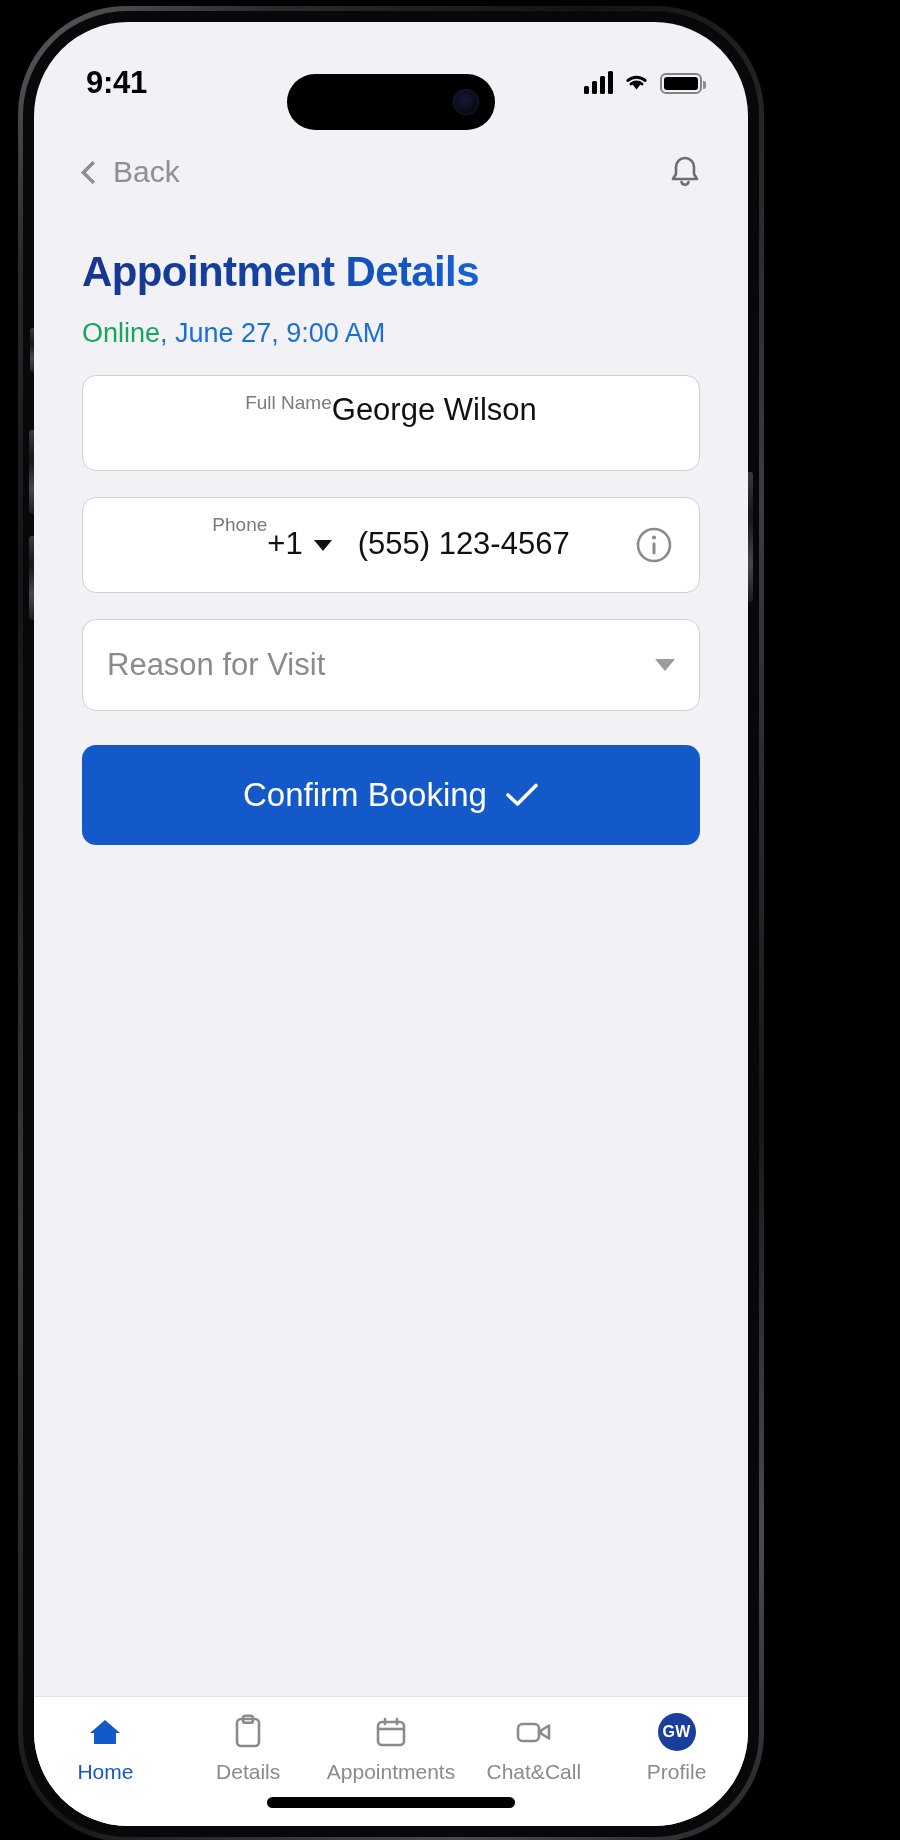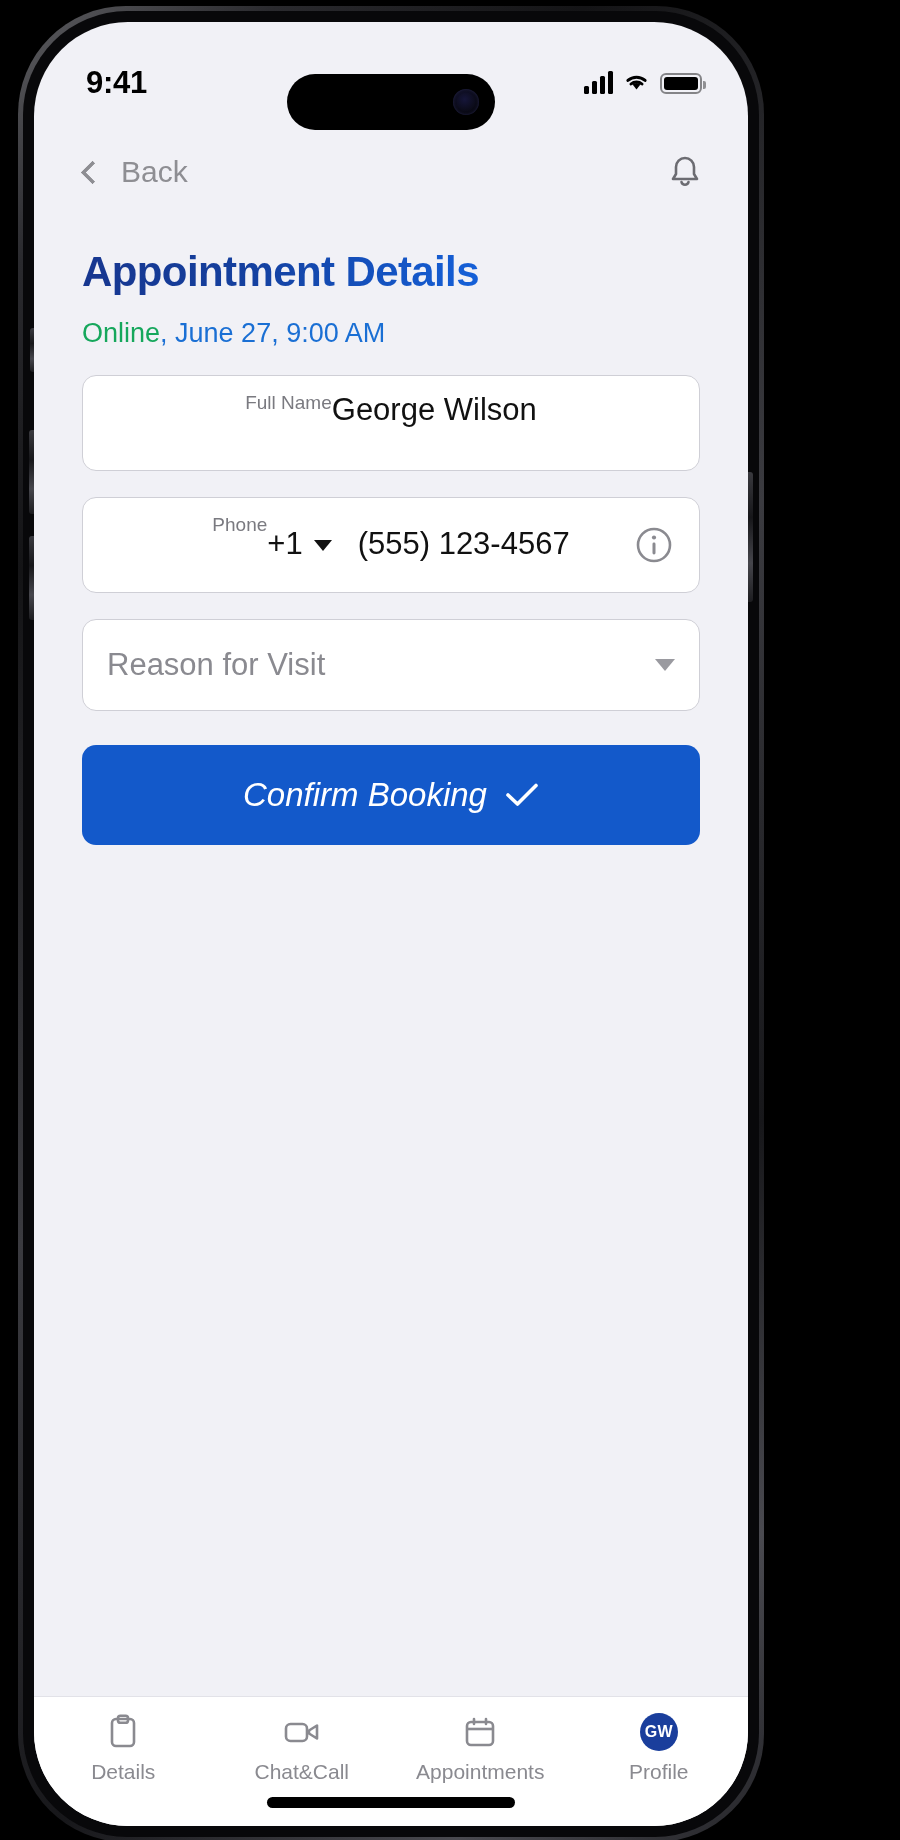--- a/index.html
+++ b/index.html
@@ -123,21 +123,21 @@
   
   .nav-row {
     flex: 0 0 84px;
     display: flex;
     align-items: center;
     padding: 0 46px 0 50px;
   }
   .back-btn {
     display: flex;
     align-items: center;
-    gap: 20px;
+    gap: 12px;
     cursor: pointer;
   }
   .chev-left {
     width: 17px; height: 17px;
     border-left: 4.5px solid #8e8e93;
     border-bottom: 4.5px solid #8e8e93;
     transform: rotate(45deg);
     border-radius: 1px;
   }
   .back-label { font-size: 30px; color: #8e8e93; }
@@ -237,21 +237,20 @@
     border-radius: 14px;
     width: 100%;
     color: #fff;
     font-size: 33px;
     font-family: "Liberation Sans", sans-serif;
     display: flex;
     align-items: center;
     justify-content: center;
     gap: 18px;
     cursor: pointer;
-    font-style: italic;
   }
   .check-mark { line-height: 0; }
 
   
   .tab-bar {
     flex: 0 0 130px;
     background: #ffffff;
     border-top: 1.5px solid #e2e2e8;
     display: flex;
     align-items: flex-start;
@@ -384,54 +383,62 @@
           <span class="check-mark">
             <svg width="34" height="26" viewBox="0 0 34 26">
               <path d="M3 13 L12.5 22 L31 3.5" fill="none" stroke="#fff" stroke-width="3.6" stroke-linecap="round" stroke-linejoin="round"></path>
             </svg>
           </span>
         </button>
       </div>
 
       <div class="tab-bar">
 
+        <div class="tab active">
+          <span class="tab-icon">
+            <svg width="36" height="32" viewBox="0 0 36 32">
+              <path d="M18 4 L33 17 H29 v11 H7 V17 H3 Z" fill="#1359ca"></path>
+            </svg>
+          </span>
+          <span class="tab-label">Home</span>
+        </div>
 
         <div class="tab">
           <span class="tab-icon">
             <svg width="30" height="36" viewBox="0 0 30 36">
               <rect x="4" y="5" width="22" height="27" rx="4" fill="none" stroke="#8a8a90" stroke-width="2.6"></rect>
               <rect x="10" y="1.8" width="10" height="7" rx="2.4" fill="none" stroke="#8a8a90" stroke-width="2.6"></rect>
             </svg>
           </span>
           <span class="tab-label">Details</span>
-        </div>
-
-        <div class="tab">
-          <span class="tab-icon">
-            <svg width="38" height="28" viewBox="0 0 38 28">
-              <rect x="3" y="6" width="21" height="17" rx="4.5" fill="none" stroke="#8a8a90" stroke-width="2.6"></rect>
-              <path d="M26 12.5 L34 7.5 v13 L26 15.5 Z" fill="none" stroke="#8a8a90" stroke-width="2.6" stroke-linejoin="round"></path>
-            </svg>
-          </span>
-          <span class="tab-label">Chat&amp;Call</span>
         </div>
 
         <div class="tab">
           <span class="tab-icon">
             <svg width="32" height="32" viewBox="0 0 32 32">
               <rect x="3" y="6" width="26" height="23" rx="4" fill="none" stroke="#8a8a90" stroke-width="2.6"></rect>
               <path d="M3 13 H29" stroke="#8a8a90" stroke-width="2.6"></path>
               <path d="M10 3 V8 M22 3 V8" stroke="#8a8a90" stroke-width="2.6" stroke-linecap="round"></path>
             </svg>
           </span>
           <span class="tab-label">Appointments</span>
         </div>
 
         <div class="tab">
           <span class="tab-icon">
+            <svg width="38" height="28" viewBox="0 0 38 28">
+              <rect x="3" y="6" width="21" height="17" rx="4.5" fill="none" stroke="#8a8a90" stroke-width="2.6"></rect>
+              <path d="M26 12.5 L34 7.5 v13 L26 15.5 Z" fill="none" stroke="#8a8a90" stroke-width="2.6" stroke-linejoin="round"></path>
+            </svg>
+          </span>
+          <span class="tab-label">Chat&amp;Call</span>
+        </div>
+
+        <div class="tab">
+          <span class="tab-icon">
             <span class="avatar">GW</span>
           </span>
           <span class="tab-label">Profile</span>
         </div>
       </div>
 
       <div class="home-indicator"></div>
     </div>
   </div>
 </div>

